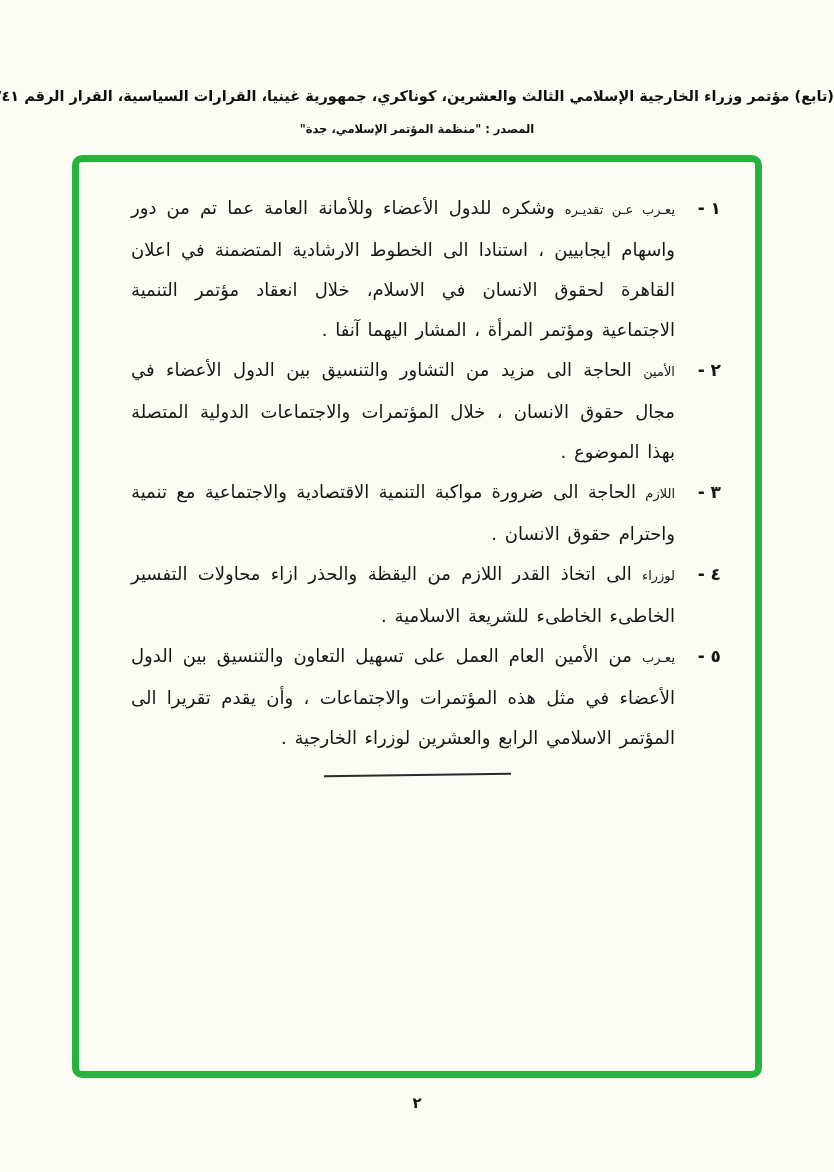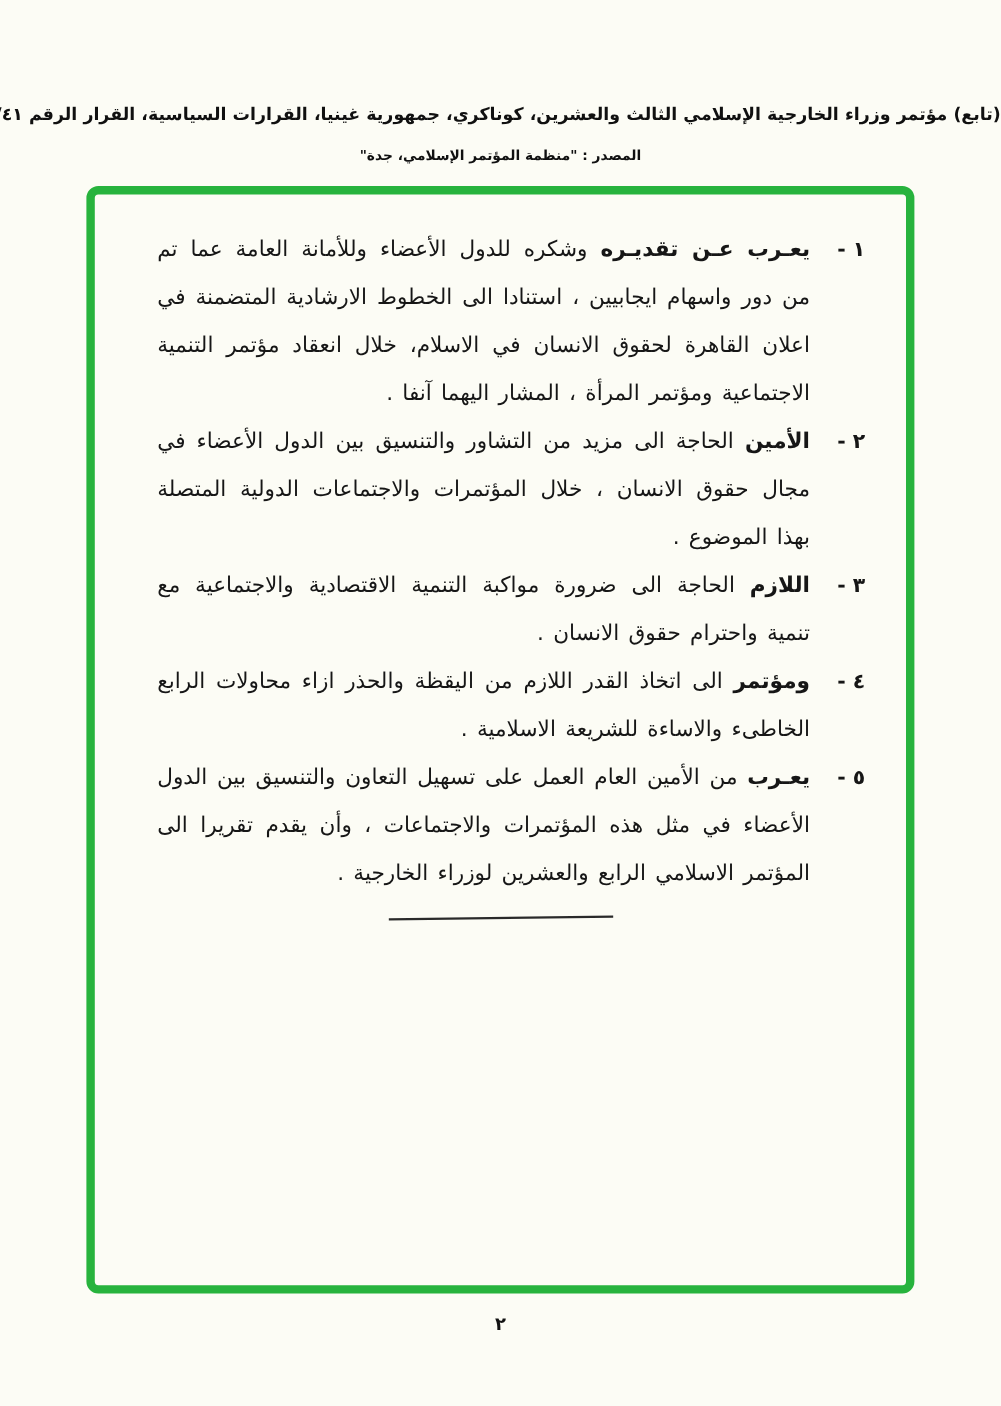--- a/index.html
+++ b/index.html
@@ -65,22 +65,22 @@
     letter-spacing: 2px;
   }
   .item-text {
     flex: 1 1 auto;
     font-size: 18px;
     line-height: 40px;
     text-align: justify;
     word-spacing: 2px;
   }
   .item-text .lead {
-    font-weight: bold;
-    font-size: 18px;
+    font-weight: normal;
+    font-size: 13px;
   }
 
   
   .divider {
     width: 187px;
     height: 0;
     border-top: 2.5px solid #2a2a2a;
     margin: 16px auto 0 auto;
     transform: rotate(-0.7deg);
   }
@@ -117,21 +117,21 @@
         <p class="item-text"><span class="lead">الأمين</span> <span>الحاجة الى مزيد من التشاور والتنسيق بين الدول الأعضاء في مجال حقوق الانسان ، خلال المؤتمرات والاجتماعات الدولية المتصلة بهذا الموضوع .</span></p>
       </div>
 
       <div class="list-item">
         <span class="item-number">٣ -</span>
         <p class="item-text"><span class="lead">اللازم</span> <span>الحاجة الى ضرورة مواكبة التنمية الاقتصادية والاجتماعية مع تنمية واحترام حقوق الانسان .</span></p>
       </div>
 
       <div class="list-item">
         <span class="item-number">٤ -</span>
-        <p class="item-text"><span class="lead">ومؤتمر</span> <span>الى اتخاذ القدر اللازم من اليقظة والحذر ازاء محاولات الرابع الخاطىء والاساءة للشريعة الاسلامية .</span></p>
+        <p class="item-text"><span class="lead">لوزراء</span> <span>الى اتخاذ القدر اللازم من اليقظة والحذر ازاء محاولات التفسير الخاطىء الخاطىء للشريعة الاسلامية .</span></p>
       </div>
 
       <div class="list-item">
         <span class="item-number">٥ -</span>
         <p class="item-text"><span class="lead">يعـرب</span> <span>من الأمين العام العمل على تسهيل التعاون والتنسيق بين الدول الأعضاء في مثل هذه المؤتمرات والاجتماعات ، وأن يقدم تقريرا الى المؤتمر الاسلامي الرابع والعشرين لوزراء الخارجية .</span></p>
       </div>
 
     </div>
 
     <div class="divider"></div>

